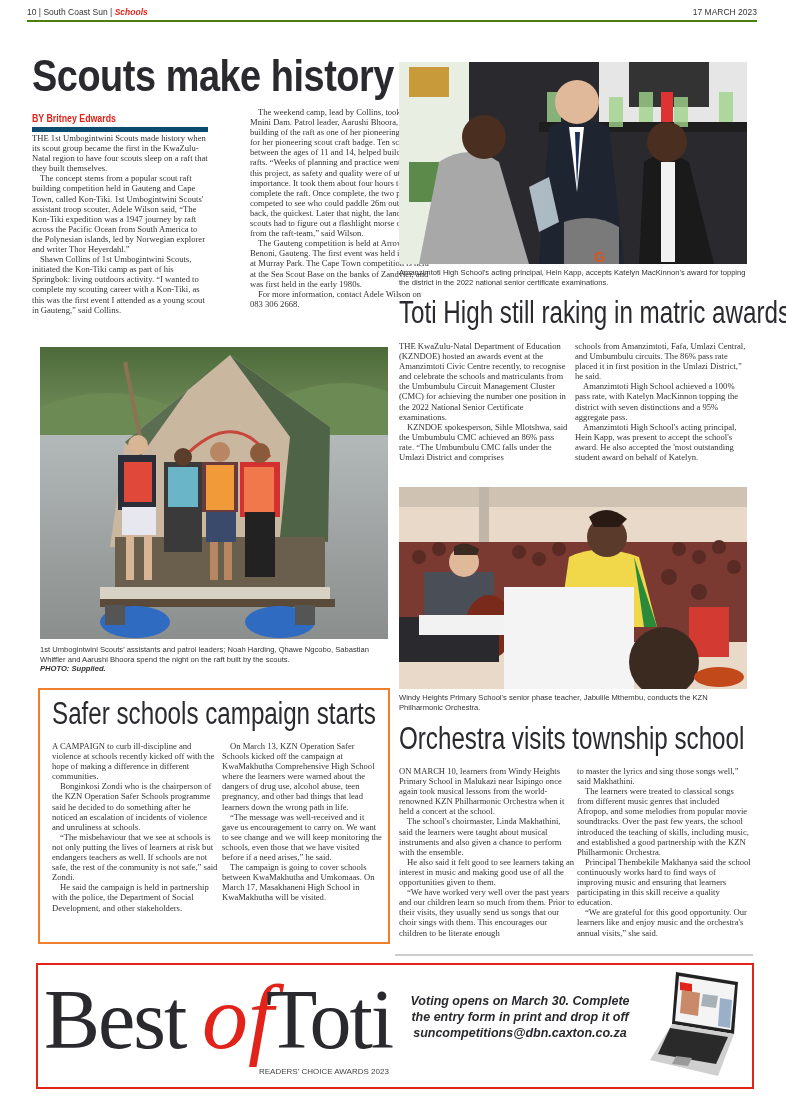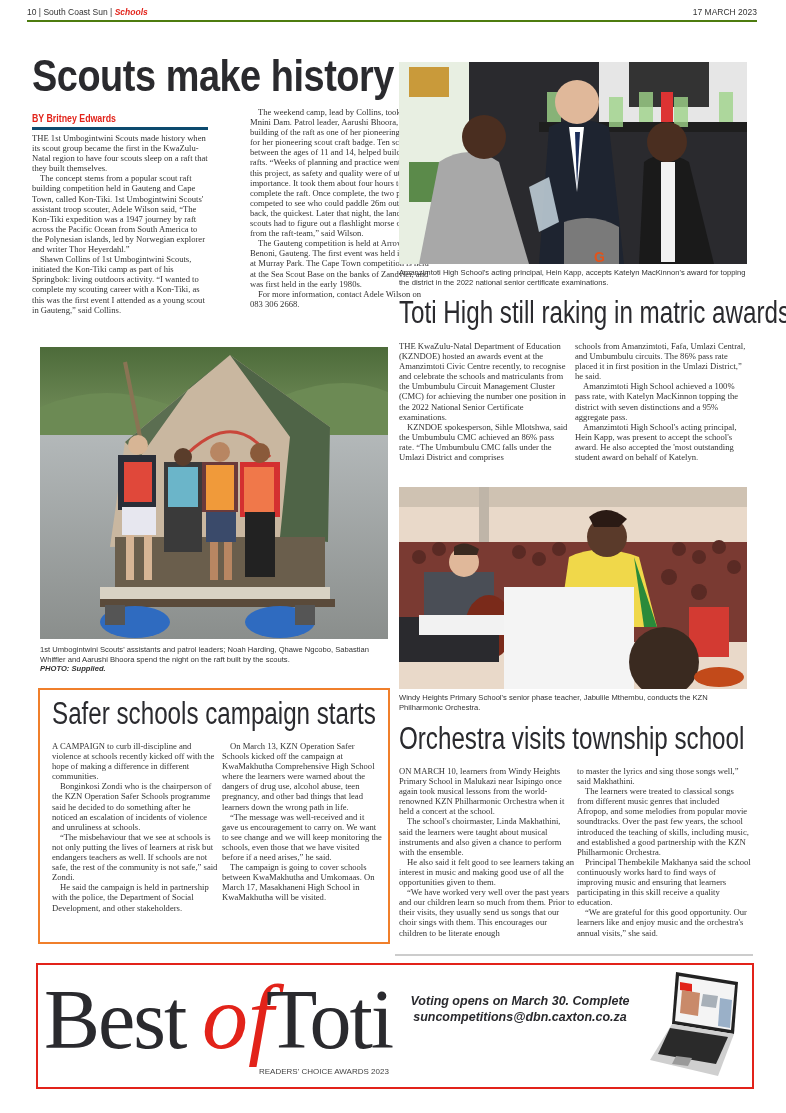--- a/index.html
+++ b/index.html
@@ -5,21 +5,21 @@
   html, body { margin: 0; padding: 0; background: #ffffff; }
   body { width: 786px; height: 1113px; position: relative; overflow: hidden; font-family: "Liberation Serif", serif; color: #222; }
   .abs { position: absolute; }
   .folio { left: 27px; top: 6px; width: 730px; height: 14px; font-family: "Liberation Sans", sans-serif; font-size: 8.5px; color: #333; border-bottom: 2px solid #4d7c0f; }
   .folio .left { position: absolute; left: 0; top: 1px; }
   .folio .left .section { color: #e2231a; font-weight: bold; font-style: italic; }
   .folio .right { position: absolute; right: 0; top: 1px; }
   .headline-bold { font-family: "Liberation Sans", sans-serif; font-weight: bold; color: #2a2a2e; letter-spacing: -0.5px; transform: scaleX(0.86); transform-origin: left top; white-space: nowrap; }
   .headline-light { font-family: "Liberation Sans", sans-serif; font-weight: normal; color: #2a2a2e; transform: scaleX(0.78); transform-origin: left top; white-space: nowrap; }
   .byline { font-family: "Liberation Sans", sans-serif; font-weight: bold; color: #e2231a; font-size: 10px; transform: scaleX(0.88); transform-origin: left top; white-space: nowrap; }
-  .byline-rule { border-bottom: 3px solid #0c4a6e; }
+  .byline-rule { border-bottom: 5px solid #0c4a6e; }
   .col { font-size: 8.6px; line-height: 10.1px; color: #333; text-align: left; }
   .col p { margin: 0; text-indent: 8px; }
   .col p.first { text-indent: 0; }
   .caption { font-family: "Liberation Sans", sans-serif; font-size: 7.6px; line-height: 9.6px; color: #333; }
   .caption .credit { font-weight: bold; font-style: italic; display: block; }
   .photo { overflow: hidden; }
   .orange-box { border: 2px solid #f07f2b; }
   .ad-box { border: 2px solid #e2231a; }
   .ad-logo { font-family: "Liberation Serif", serif; color: #2a2a2e; }
   .ad-text { font-family: "Liberation Sans", sans-serif; font-weight: bold; font-style: italic; font-size: 12.5px; line-height: 16px; color: #2a2a2e; text-align: center; }
@@ -219,20 +219,21 @@
 
 <div class="abs ad-box" style="left:36px; top:963px; width:714px; height:122px;"></div>
 <div class="abs ad-logo" style="left:44px; top:975px; width:350px; height:105px;">
   <span class="abs" style="left:0; top:0; font-size:84px; line-height:90px; letter-spacing:-2px;">Best</span>
   <span class="abs" style="left:158px; top:-8px; font-size:92px; line-height:100px; font-style:italic; color:#e2231a;">of</span>
   <span class="abs" style="left:222px; top:0; font-size:84px; line-height:90px; letter-spacing:-2px;">Toti</span>
   <span class="abs" style="left:215px; top:92px; font-family:Liberation Sans, sans-serif; font-size:8px; color:#444; white-space:nowrap;">READERS' CHOICE AWARDS 2023</span>
 </div>
 <div class="abs ad-text" style="left:400px; top:993px; width:240px;">
   <div>Voting opens on March 30. Complete</div>
+  <div>the entry form in print and drop it off</div>
   <div>suncompetitions@dbn.caxton.co.za</div>
 </div>
 <div class="abs" style="left:648px; top:968px; width:96px; height:112px;">
   <svg width="96" height="112" viewBox="0 0 96 112">
     <path d="M28 4 L90 14 L86 66 L24 56 Z" fill="#222"></path>
     <path d="M31 8 L87 17 L83 62 L27 53 Z" fill="#f4f4f4"></path>
     <rect x="32" y="9" width="12" height="8" fill="#e2231a" transform="skewY(9)"></rect>
     <path d="M34 22 L52 25 L50 48 L32 45 Z" fill="#c98a6a"></path>
     <path d="M55 26 L70 28 L68 40 L53 38 Z" fill="#a8b0b8"></path>
     <path d="M72 30 L84 32 L82 60 L70 58 Z" fill="#9ab0c8"></path>

